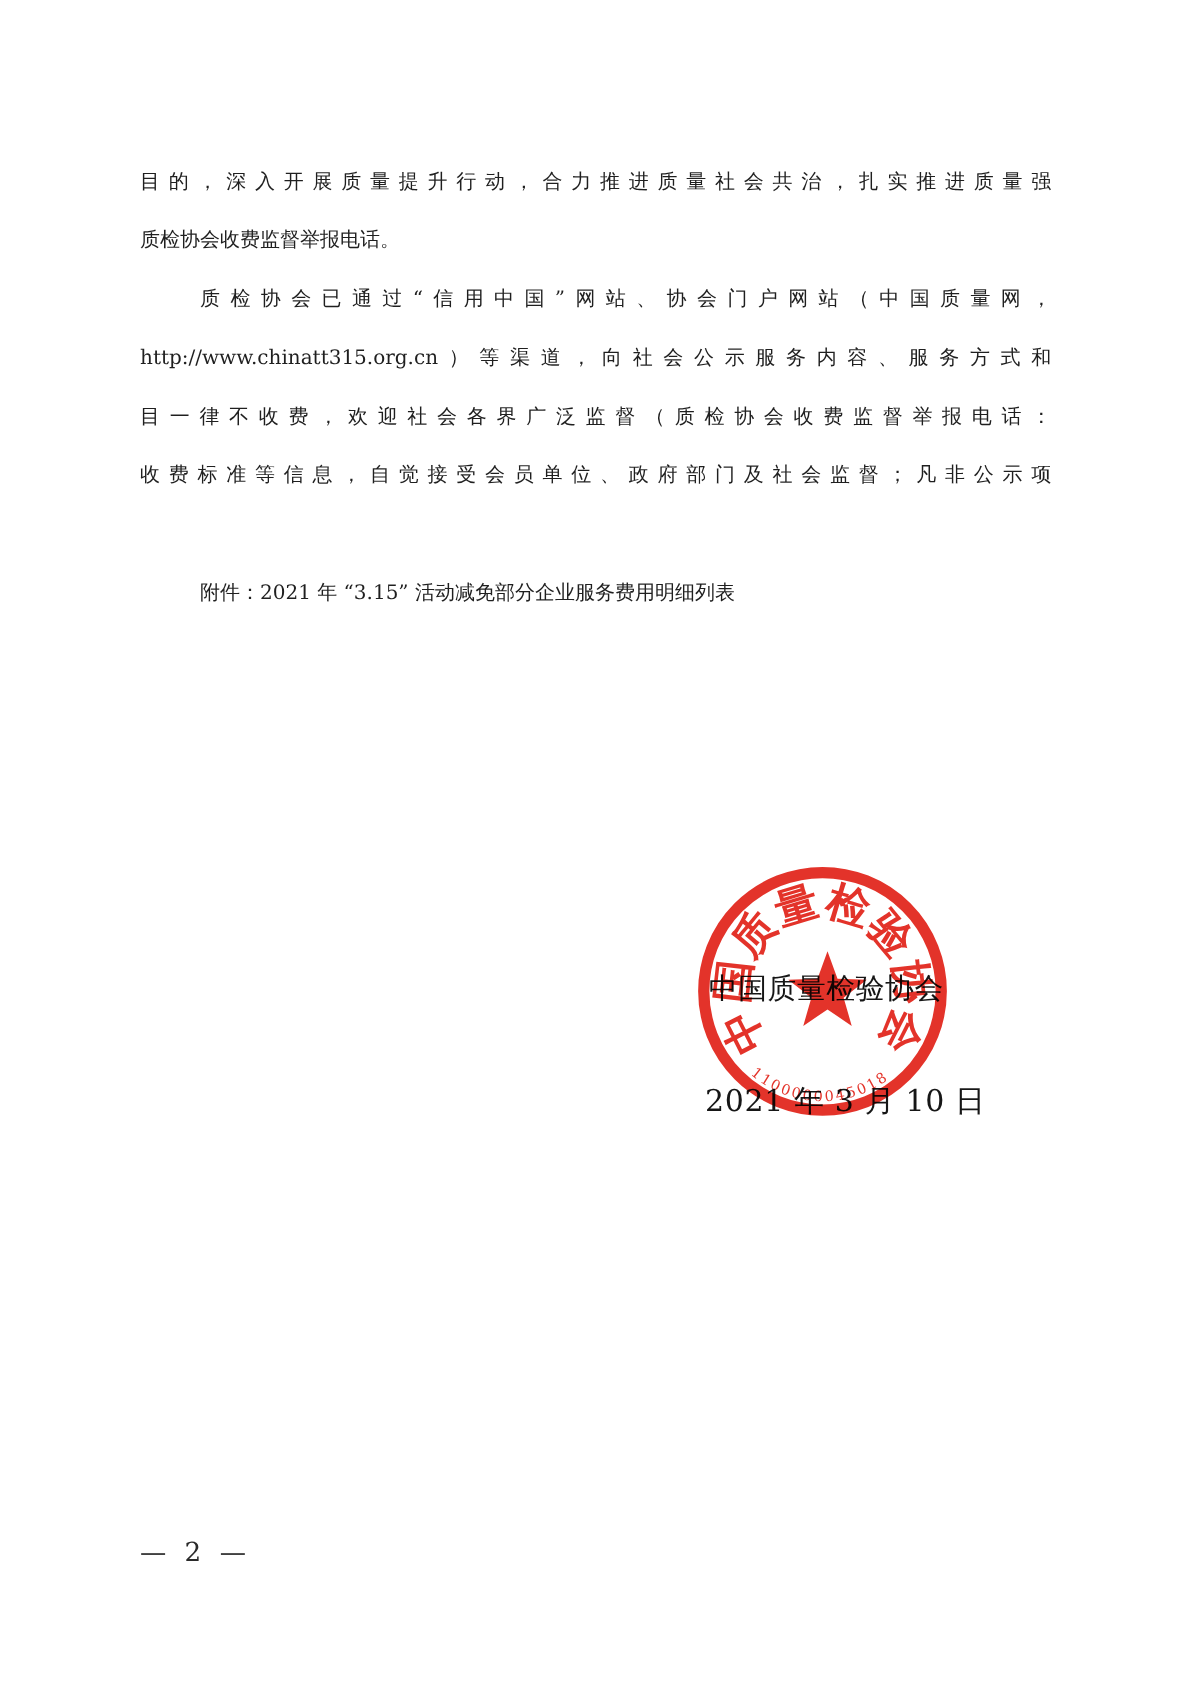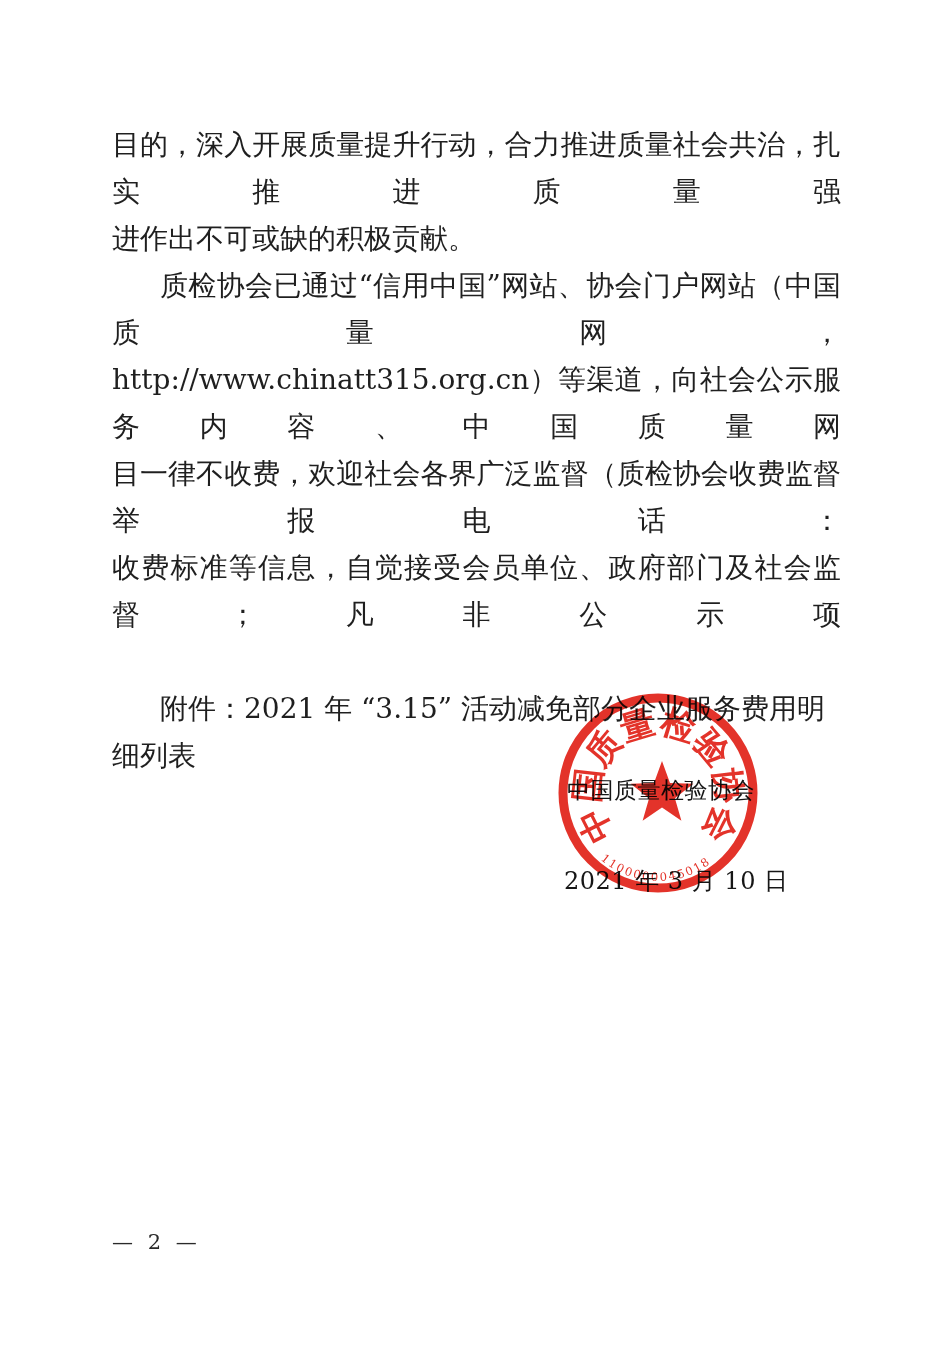--- a/index.html
+++ b/index.html
@@ -11,21 +11,21 @@
     background: #ffffff;
     overflow: hidden;
     font-family: "DejaVu Serif", "Liberation Serif", serif;
     color: #1f1f1f;
   }
   .textblock {
     position: absolute;
     left: 112px;
     top: 121px;
     width: 729px;
-    font-size: 28px;
+    font-size: 16px;
     line-height: 47px;
   }
   .line { white-space: pre-wrap; }
   .j {
     text-align: justify;
     text-align-last: justify;
     text-justify: inter-character;
   }
   .ind { text-indent: 48px; }
   .spacer { height: 47px; }
@@ -72,23 +72,23 @@
   .seal .arc-char { font-size: 34px; }
   .seal .digits { font-size: 11.5px; letter-spacing: 1.5px; font-weight: normal; }
 </style>
 </head>
 <body>
 
 <div class="doc">
 
   <div class="textblock">
     <div class="line j">目的，深入开展质量提升行动，合力推进质量社会共治，扎实推进质量强</div>
-    <div class="line">进作出不可或缺的积极贡献。</div>
+    <div class="line">质检协会收费监督举报电话。</div>
     <div class="line j ind">质检协会已通过“信用中国”网站、协会门户网站（中国质量网，</div>
-    <div class="line j">http://www.chinatt315.org.cn）等渠道，向社会公示服务内容、中国质量网</div>
+    <div class="line j">http://www.chinatt315.org.cn）等渠道，向社会公示服务内容、服务方式和</div>
     <div class="line j">目一律不收费，欢迎社会各界广泛监督（质检协会收费监督举报电话：</div>
     <div class="line j">收费标准等信息，自觉接受会员单位、政府部门及社会监督；凡非公示项</div>
     <div class="spacer"></div>
     <div class="line ind">附件：2021 年 “3.15” 活动减免部分企业服务费用明细列表</div>
   </div>
 
   <div class="sig-org">中国质量检验协会</div>
   <div class="sig-date">2021 年 3 月 10 日</div>
 
   <svg class="seal" viewBox="0 0 240 240" xmlns="http://www.w3.org/2000/svg">

